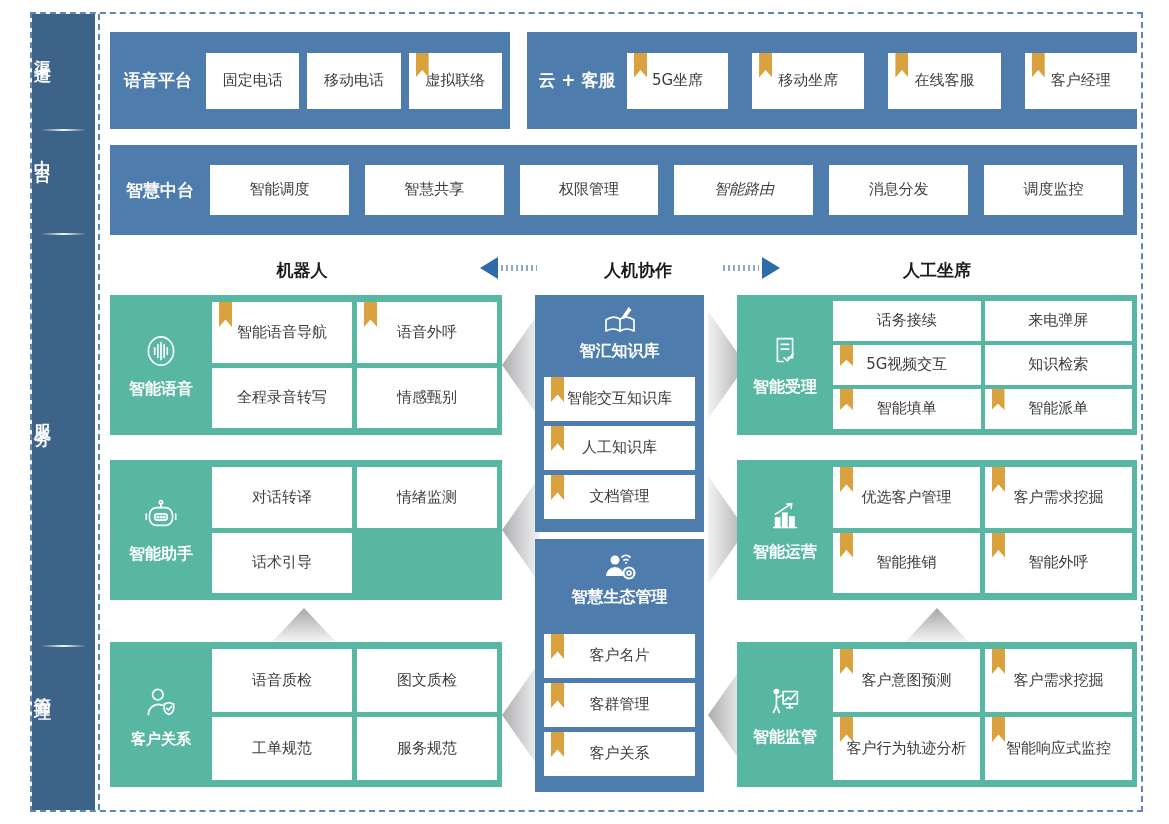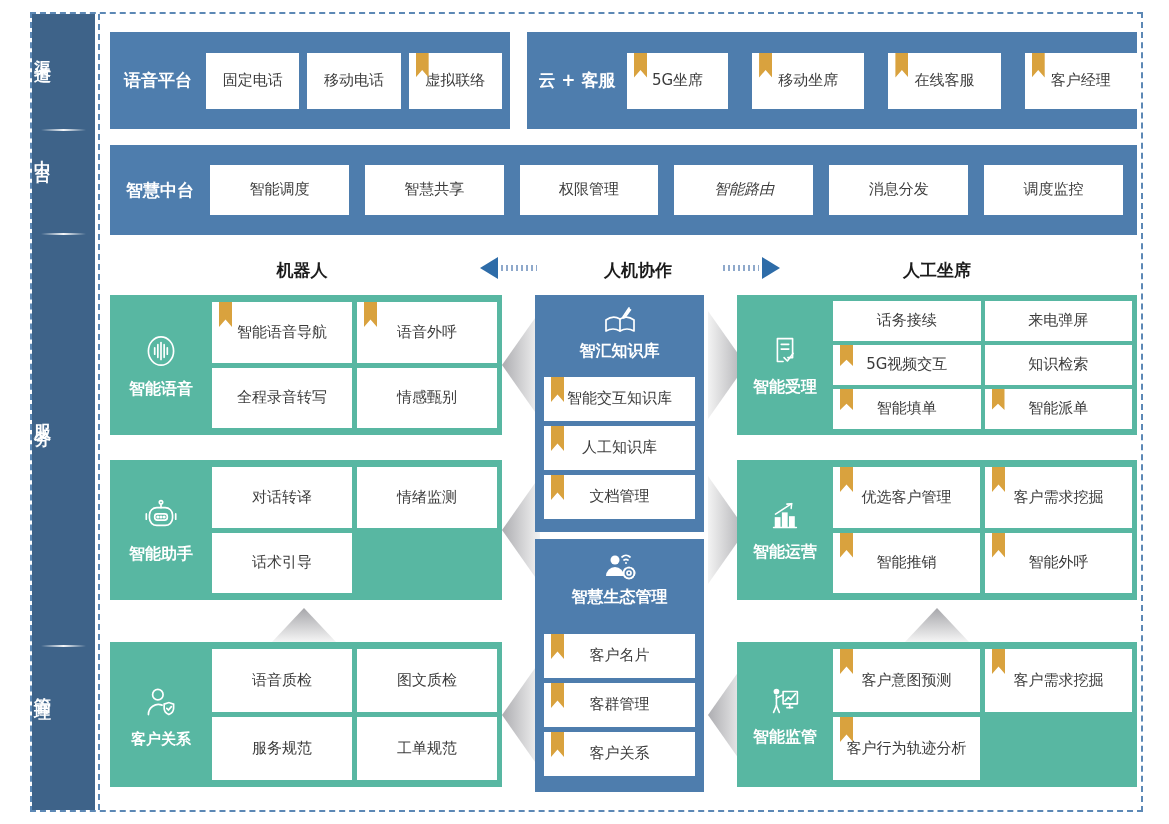--- a/index.html
+++ b/index.html
@@ -232,24 +232,24 @@
         <span>客户关系</span>
       </div>
       <div class="svc-items">
         <div class="wbox">
             <span>语音质检</span>
           </div>
         <div class="wbox">
             <span>图文质检</span>
           </div>
         <div class="wbox">
+            <span>工单规范</span>
+          </div>
+        <div class="wbox">
             <span>服务规范</span>
-          </div>
-        <div class="wbox">
-            <span>工单规范</span>
           </div>
       </div>
     </div>
 
     <div class="mid-block" style="left:503px;top:281px;width:169px;height:237px;">
       <div class="mid-head">
         <svg class="icon" width="40" height="34" viewBox="0 0 40 34" fill="none" stroke="#fff" stroke-width="1.7" stroke-linecap="round" stroke-linejoin="round">
           <path d="M6 16 q7 -5 14 -1 q7 -4 14 1 v11 q-7 -4 -14 0 q-7 -4 -14 0 z"></path>
           <line x1="20" y1="15" x2="20" y2="27"></line>
           <line x1="23" y1="13" x2="29" y2="4"></line>
@@ -391,17 +391,21 @@
             <span>客户意图预测</span>
           </div>
         <div class="wbox">
             <span class="bm"></span>
             <span>客户需求挖掘</span>
           </div>
         <div class="wbox">
             <span class="bm"></span>
             <span>客户行为轨迹分析</span>
           </div>
+        <div class="wbox">
+            <span class="bm"></span>
+            <span>智能响应式监控</span>
+          </div>
       </div>
     </div>
 
   </div>
 </div>
 
 </body></html>

